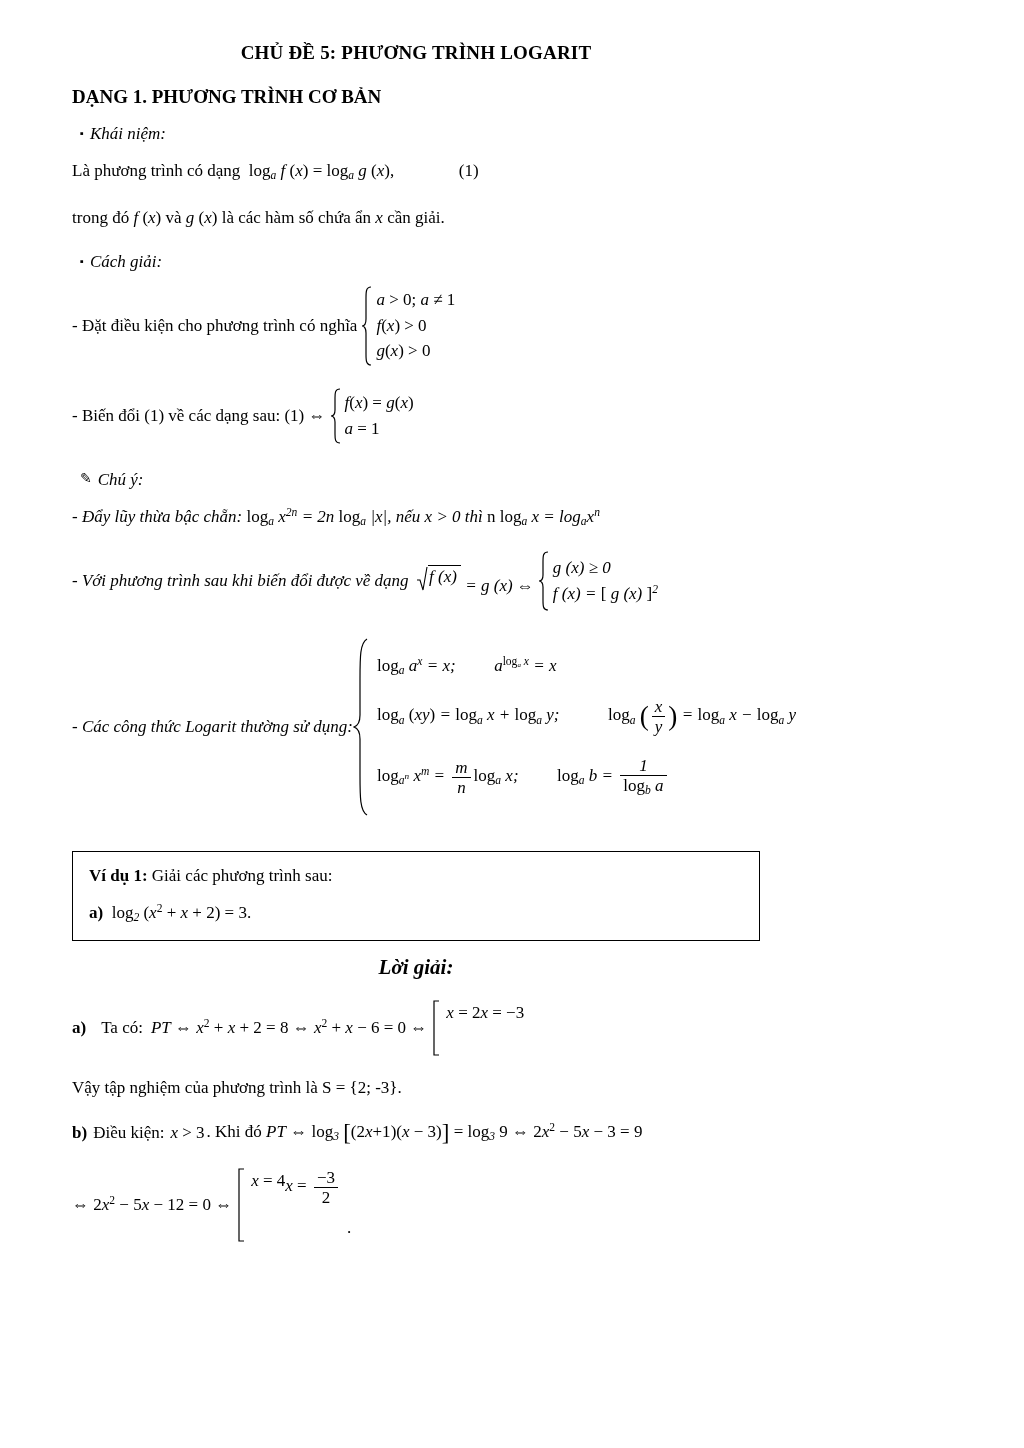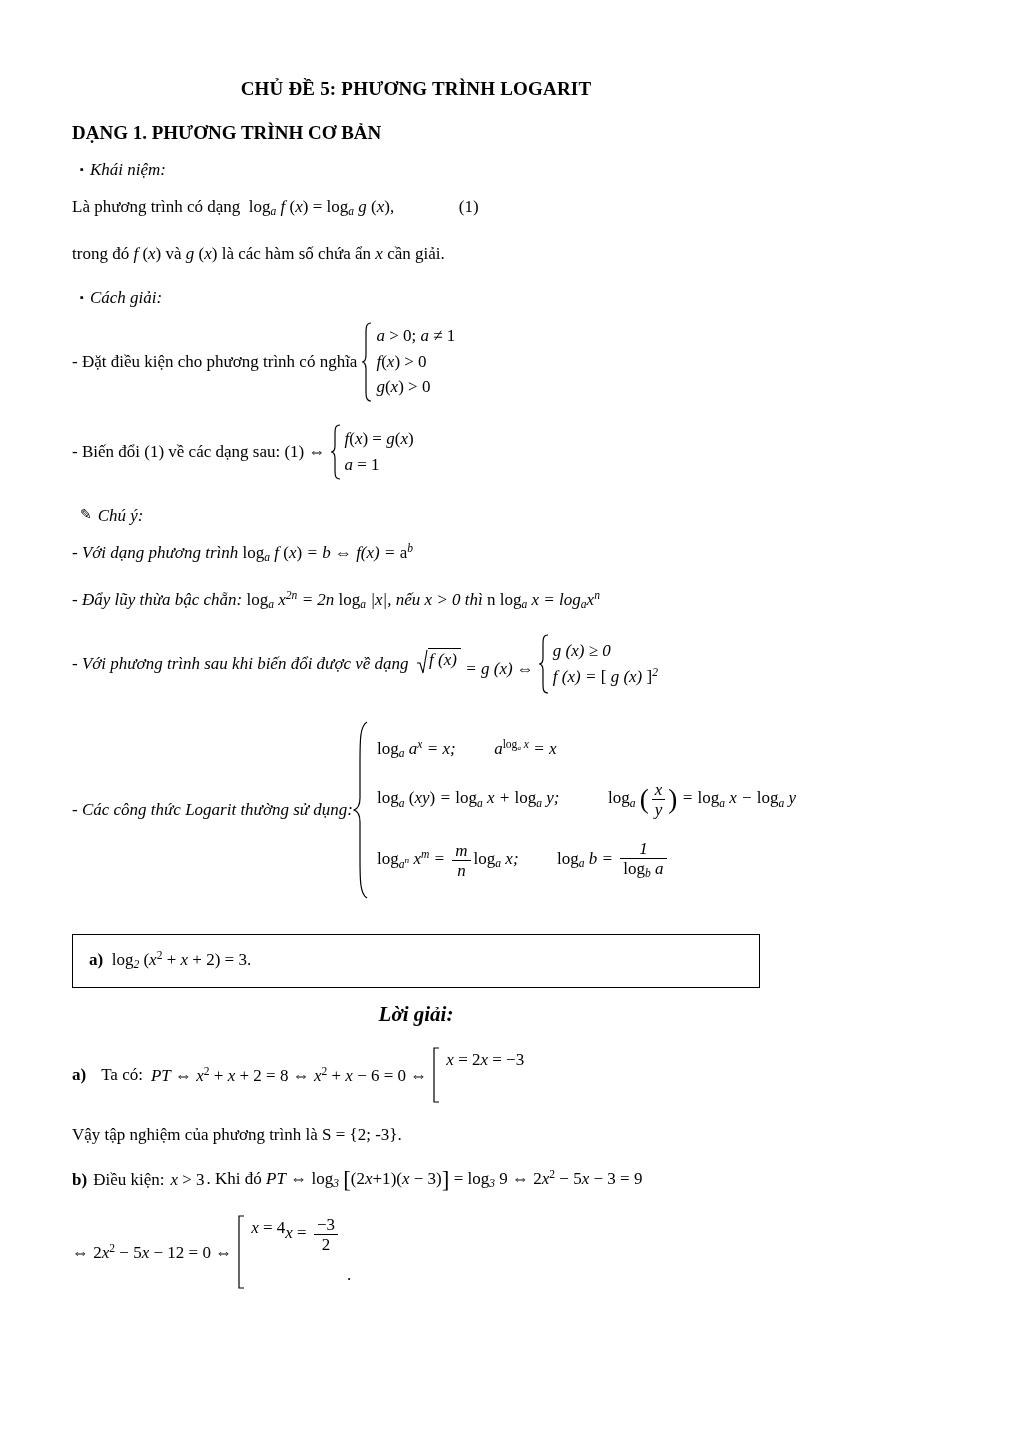--- a/index.html
+++ b/index.html
@@ -10,21 +10,21 @@
   body {
     width: 1024px;
     min-height: 1448px;
     font-family: "Liberation Serif", serif;
     color: #000;
   }
   .page {
     width: 832px;
     min-height: 1448px;
     box-sizing: border-box;
-    padding: 78px 72px 40px 72px;
+    padding: 42px 72px 40px 72px;
     position: relative;
   }
   .doc-title {
     text-align: center;
     font-weight: bold;
     font-size: 19px;
     letter-spacing: 0.2px;
     margin: 0 0 22px 0;
   }
   .section-title {
@@ -231,23 +231,20 @@
         <div><span class="m">f</span>(<span class="m">x</span>) = <span class="m">g</span>(<span class="m">x</span>)</div>
         <div><span class="m">a</span> = 1</div>
       </span>
     </span>
   </div>
 
   <div class="bullet-line">
     <span class="sq" style="font-size:14px;">✎</span><span>Chú ý:</span>
   </div>
 
-  <div class="para para-ital">
-    - Với dạng phương trình&nbsp;<span class="mu"><span class="log">log</span><sub>a</sub></span> <span class="m">f</span> <span class="paren">(</span><span class="m">x</span><span class="paren">)</span> = <span class="m">b</span> ⇔ <span class="m">f</span>(<span class="m">x</span>) = <span class="mu">a</span><sup><span class="m">b</span></sup>
-  </div>
 
   <div class="para para-ital">
     - Đẩy lũy thừa bậc chẵn:&nbsp;<span class="log">log</span><sub>a</sub> <span class="m">x</span><sup>2<span class="m">n</span></sup> = 2<span class="m">n</span> <span class="log">log</span><sub>a</sub> |<span class="m">x</span>|, nếu&nbsp;<span class="m">x</span> &gt; 0 thì&nbsp;<span class="mu">n</span> <span class="log">log</span><sub>a</sub> <span class="m">x</span> = <span class="m">log</span><sub>a</sub><span class="m">x</span><sup><span class="m">n</span></sup>
   </div>
 
   <div class="row" style="margin-bottom:17px;align-items:center;">
     <span class="lbl para-ital">- Với phương trình sau khi biến đổi được về dạng</span>
     <span class="nowrap" style="font-style:italic;">&nbsp;
       <span class="sqrt">
         <svg class="radical" width="11" height="26" viewBox="0 0 11 26" aria-hidden="true">
@@ -298,20 +295,24 @@
         <span style="display:inline-block;width:30px"></span>
         <span class="log">log</span><sub>a</sub> <span class="m">b</span> = <span class="frac">
             <span class="num">1</span>
             <span class="den"><span class="log">log</span><sub>b</sub> <span class="m">a</span></span>
           </span>
       </div>
     </span>
   </div>
 
   <div class="example-box">
+    <div class="example-title">
+      <b>Ví dụ 1:</b>
+      <span>Giải các phương trình sau:</span>
+    </div>
     <div class="example-items">
       <div class="ei">
         <b>a)</b>
         <span class="nowrap">
           &nbsp;<span class="log">log</span><sub>2</sub> <span class="paren">(</span><span class="m">x</span><sup>2</sup> + <span class="m">x</span> + 2<span class="paren">)</span> = 3.
         </span>
       </div>
     </div>
   </div>
 

